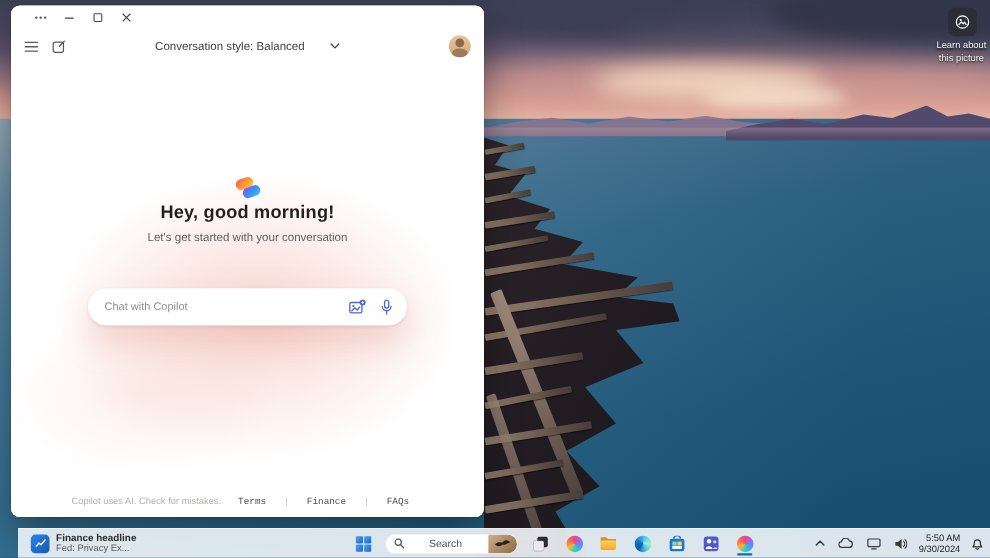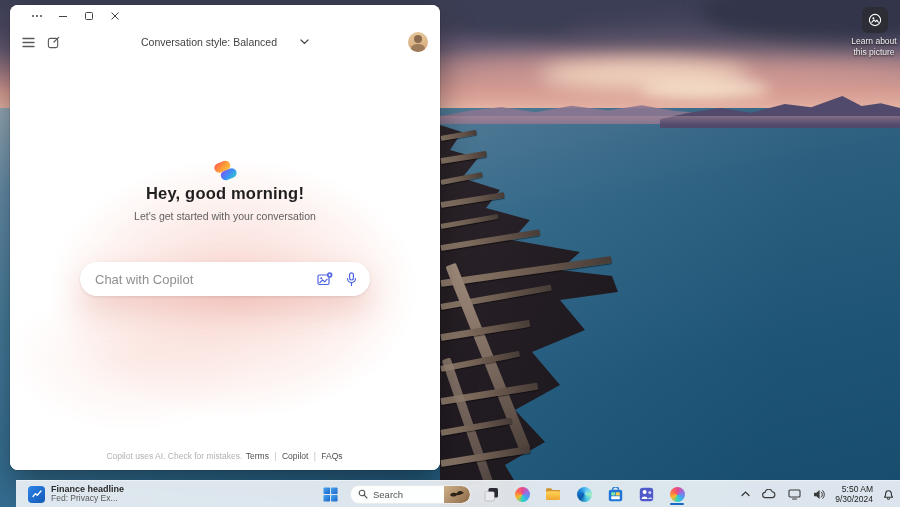--- a/index.html
+++ b/index.html
@@ -62,42 +62,42 @@
     background:linear-gradient(180deg,#e6c79b,#d3a877);z-index:1;}
   .avatar::before{content:"";position:absolute;left:6px;top:3px;width:8px;height:8px;border-radius:50%;background:#8a6b4f;}
   .avatar::after{content:"";position:absolute;left:3px;top:12px;width:14px;height:9px;border-radius:50% 50% 0 0;background:#9c7a5a;}
   .content{position:relative;text-align:center;}
   .logo-wrap{margin-top:100px;display:flex;justify-content:center;}
   .headline{margin-top:0;font-size:16.5px;font-weight:600;color:#1f1f1f;letter-spacing:.2px;}
   .subtitle{margin-top:7px;font-size:10.5px;color:#5f5f5f;text-align:center;}
   .composer{position:absolute;left:70px;top:257px;width:290px;height:34px;border-radius:17px;background:#fff;
     display:flex;align-items:center;padding:0 13px;box-sizing:border-box;
     box-shadow:0 1px 3px rgba(0,0,0,.10),0 14px 30px rgba(226,150,140,.38);}
-  .composer input{flex:1;border:none;outline:none;background:transparent;font-size:13px;color:#333;
+  .composer input{flex:1;border:none;outline:none;background:transparent;font-size:10px;color:#333;
     font-family:"Liberation Sans",sans-serif;}
   .composer input::placeholder{color:#8f8f8f;}
   .comp-icons{display:flex;align-items:center;gap:13px;}
   .wfooter{position:absolute;left:0;right:0;bottom:9px;text-align:center;font-size:8.5px;color:#b5b0ae;}
-  .wfooter .lnk{color:#4f4f4f;margin:0 1px;cursor:pointer;}
+  .wfooter .lnk{color:#4f4f4f;margin:0 13px;cursor:pointer;font-family:Liberation Mono, monospace;}
   .wfooter .sep{color:#c4c0be;margin:0 2px;}
   
   .taskbar{position:absolute;left:16px;right:0;bottom:0;height:26px;z-index:10;
     background:rgba(242,246,251,.90);backdrop-filter:blur(10px);
     border-top:1px solid rgba(255,255,255,.45);display:flex;align-items:center;}
   .tb-widget{position:absolute;left:8px;display:flex;align-items:center;gap:6px;height:22px;padding:0 4px;border-radius:4px;}
   .widget-icon{width:17px;height:17px;border-radius:4px;background:linear-gradient(135deg,#2a84e8,#1559b5);
     display:flex;align-items:center;justify-content:center;}
   .widget-text{display:flex;flex-direction:column;line-height:1.15;}
   .widget-title{font-size:9px;font-weight:700;color:#2b2b2b;}
   .widget-sub{font-size:8.5px;color:#5a5a5a;}
   .tb-center{position:absolute;left:303px;display:flex;align-items:center;gap:9px;height:26px;}
   .tb-icon{width:22px;height:22px;display:flex;align-items:center;justify-content:center;border-radius:4px;position:relative;}
   .search-pill{width:112px;height:17px;border-radius:9px;background:rgba(255,255,255,.95);
     border:1px solid rgba(0,0,0,.08);display:flex;align-items:center;padding-left:7px;overflow:hidden;}
-  .search-pill .s-text{font-size:9.5px;color:#555;margin-left:5px;flex:1;}
+  .search-pill .s-text{font-size:9.5px;color:#555;margin-left:22px;flex:1;}
   .bing-img{width:26px;height:17px;border-radius:0 9px 9px 0;background:linear-gradient(135deg,#cfb08a,#8a6844);
     display:flex;align-items:center;justify-content:center;}
   .edge-circle{width:15px;height:15px;border-radius:50%;
     background:conic-gradient(from 220deg at 50% 45%,#0b5ba8,#1272c9,#35a5e8,#6fd3f2,#9ef0c0,#49c3e8,#0b5ba8);}
   .copilot-dot{width:15px;height:15px;border-radius:50%;
     background:conic-gradient(from 0deg,#e5488b,#9c6ade,#4a9ff5,#2bd4c4,#f7b928,#ff6a4f,#e5488b);}
   .indicator{position:absolute;bottom:0px;left:4px;width:14px;height:2.5px;border-radius:2px;background:#1766c2;}
   .tb-tray{position:absolute;right:4px;display:flex;align-items:center;gap:8px;height:26px;}
   .tray-btn{display:flex;align-items:center;justify-content:center;height:22px;padding:0 2px;border-radius:4px;}
   .clock{display:flex;flex-direction:column;align-items:flex-end;line-height:1.2;}
@@ -277,21 +277,21 @@
           <line x1="5.5" y1="10.5" x2="5.5" y2="13.5" stroke="#4e63e0" stroke-width="1.2" stroke-linecap="round"></line>
         </svg>
       </span>
     </div>
   </div>
 
   <div class="wfooter">
     <span>Copilot uses AI. Check for mistakes.</span>
     <span class="lnk">Terms</span>
     <span class="sep">|</span>
-    <span class="lnk">Copilot</span>
+    <span class="lnk">Finance</span>
     <span class="sep">|</span>
     <span class="lnk">FAQs</span>
   </div>
 </div>
 
 <div class="taskbar">
 
   <div class="tb-widget">
     <div class="widget-icon">
       <svg width="10" height="10" viewBox="0 0 10 10">

